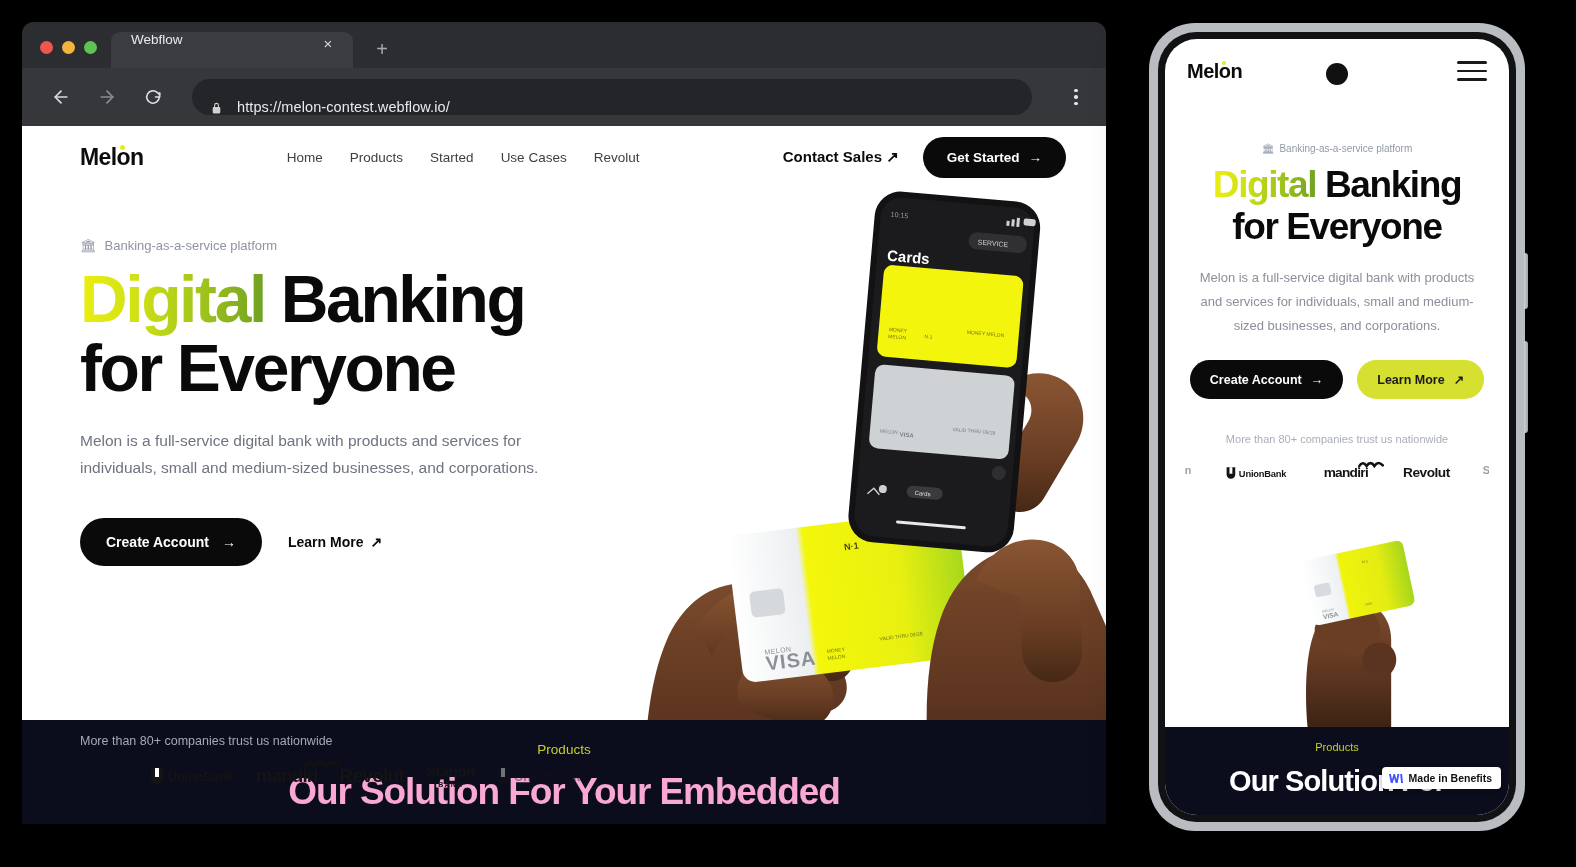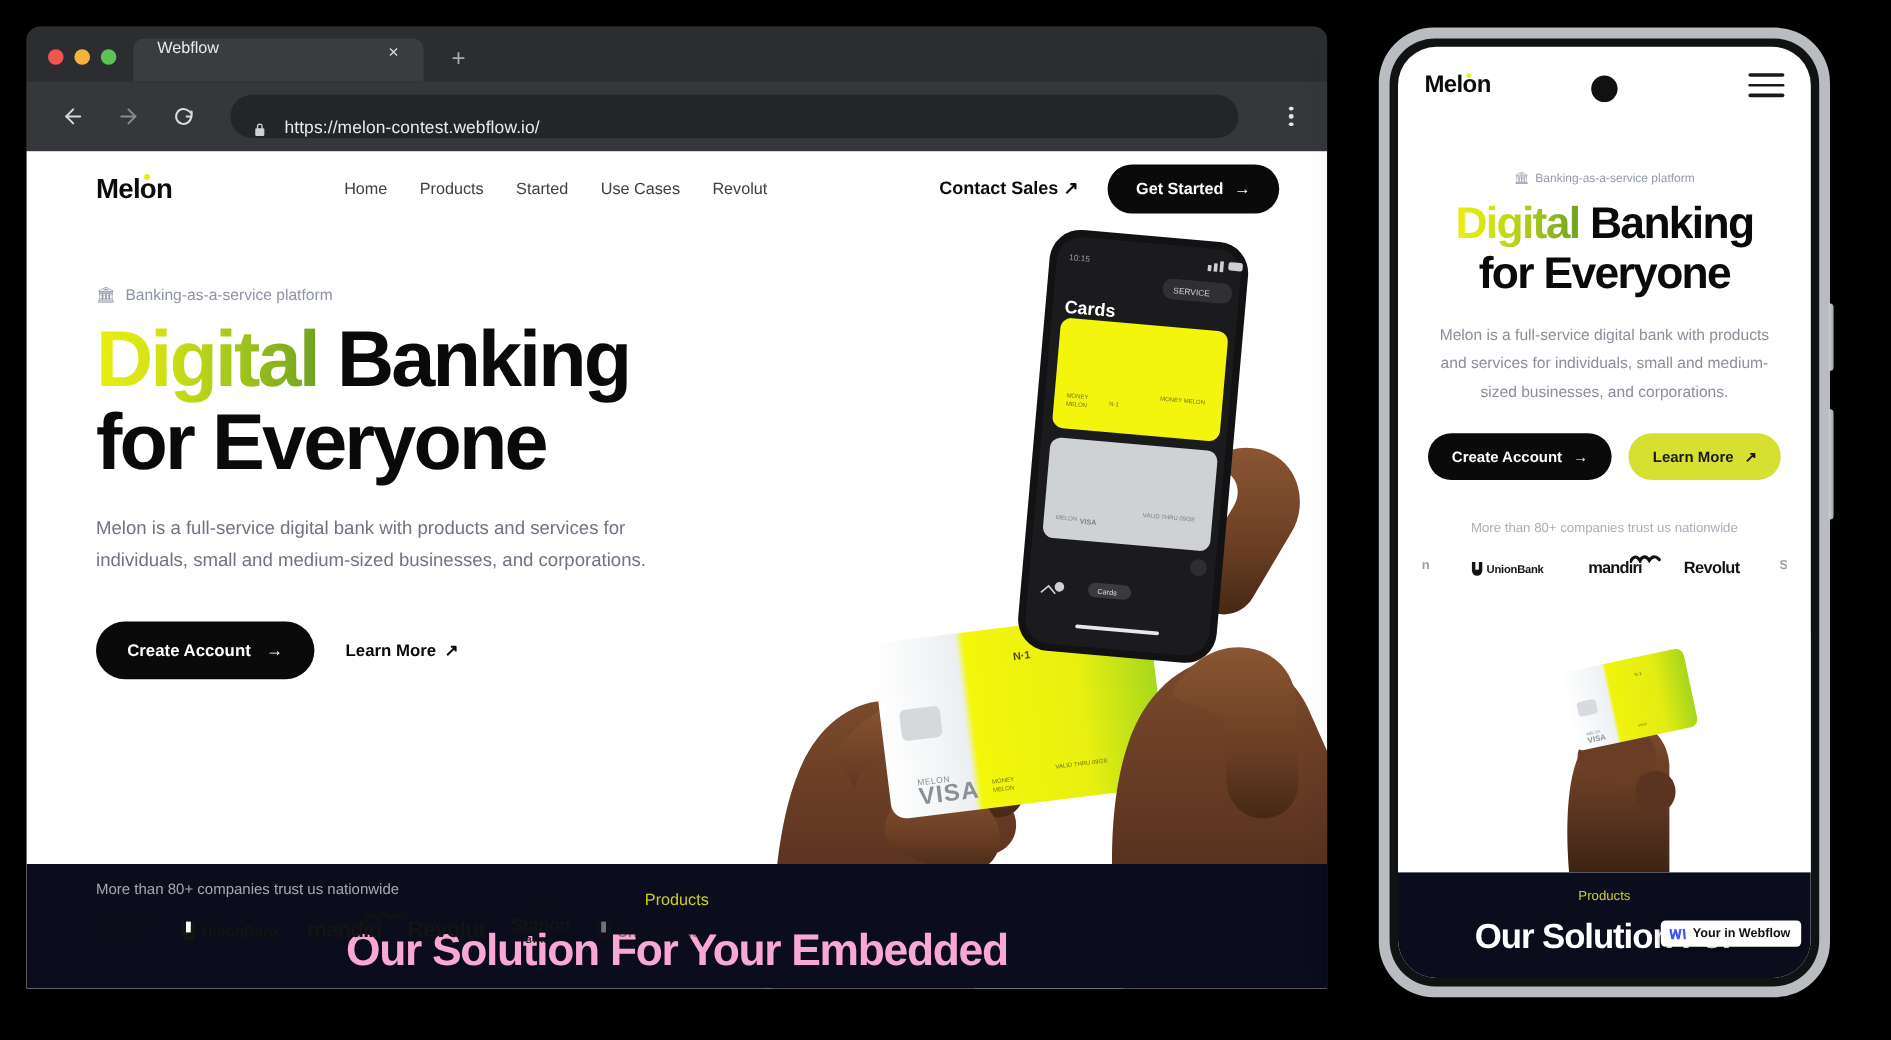--- a/index.html
+++ b/index.html
@@ -882,18 +882,18 @@
         <div class="m-dark-eyebrow">Products</div>
         <div class="m-dark-title">Our Solution For</div>
       </div>
 
       <div class="webflow-badge">
         <span class="wf-logo">
           <svg width="14" height="9" viewBox="0 0 14 9" fill="#4353ff">
               <path d="M4.5 0 L3 5.4 L1.9 0 H0 L1.8 9 H3.7 L5.2 3.9 L6.7 9 H8.6 L10.4 0 H8.5 L7.4 5.4 L5.9 0 Z M11.2 0 L12.1 9 H14 L13.1 0 Z"></path>
             </svg>
         </span>
-        <span class="wf-text">Your in Webflow</span>
+        <span class="wf-text">Made in Benefits</span>
       </div>
 
     </div>
   </div>
 </div>
 
 </body></html>

